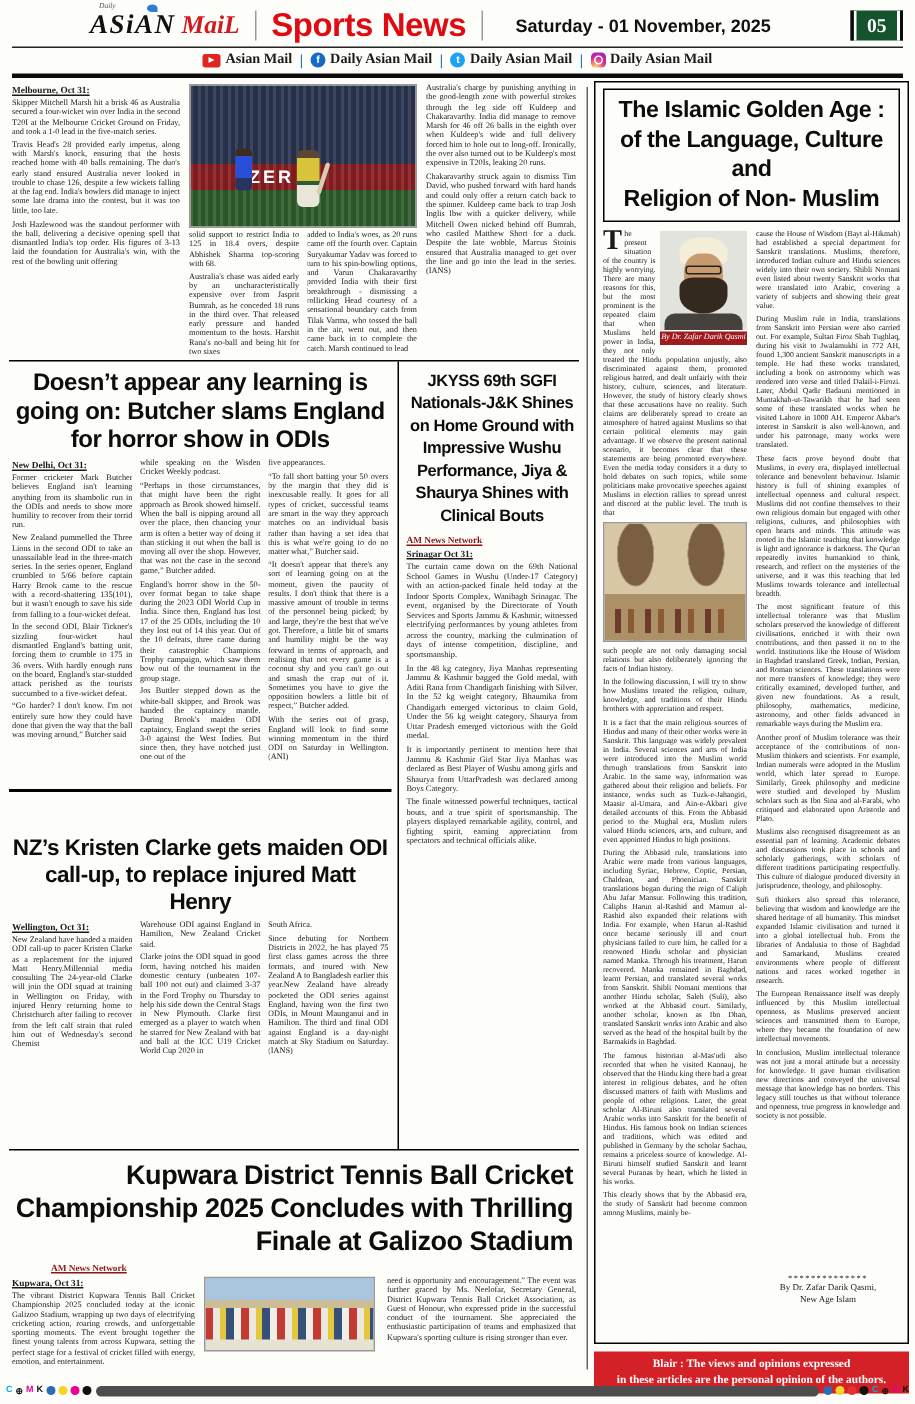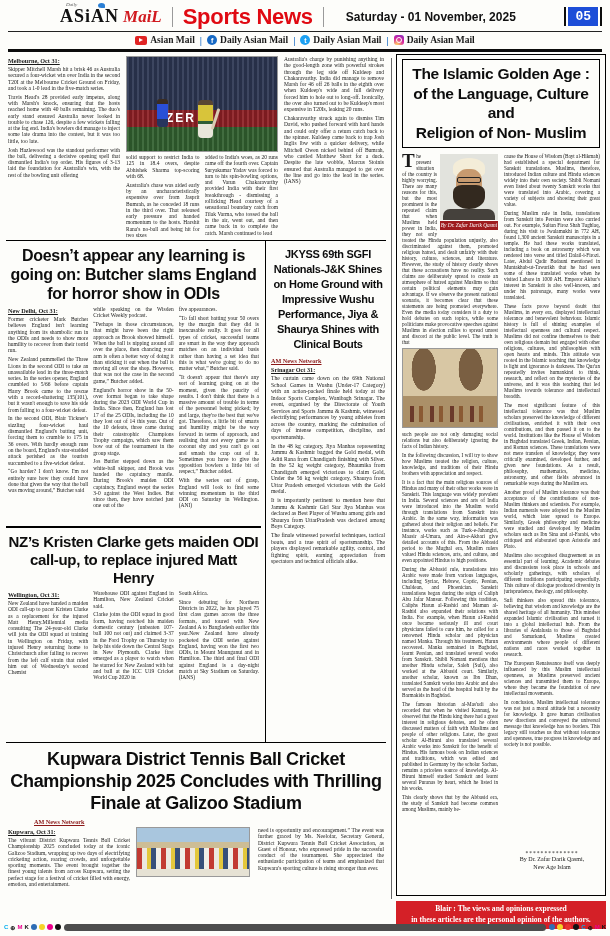--- a/index.html
+++ b/index.html
@@ -7,27 +7,27 @@
   .page {
     position:relative; width:610px; height:936px; margin:0 auto;
     background:#fdfdfa; color:#1a1a1a; overflow:hidden;
     font-family:"Liberation Serif", serif;
   }
   
   .masthead { padding:3px 8px 0; }
   .mh-row1 { display:flex; align-items:center; height:27px; }
   .logo { position:relative; display:flex; align-items:baseline; margin-left:52px; }
   .logo .daily { position:absolute; top:-4px; left:6px; font-size:5px; font-style:italic; color:#555; }
-  .logo .l1 { font-size:18px; font-weight:bold; letter-spacing:1px; color:#111; font-family:"Liberation Serif",serif; }
+  .logo .l1 { font-size:18px; font-weight:bold; letter-spacing:1px; color:#111; font-family:"Liberation Serif",serif;font-style:italic; }
   .logo .bird { position:absolute; top:-3px; left:38px; width:7px; height:5px; background:#2a7fd4; border-radius:60% 60% 10% 60%; }
   .logo .l2 { font-size:17px; font-weight:bold; font-style:italic; color:#d11a1f; margin-left:4px; }
   .mh-sep { width:1px; height:20px; background:#9a9a9a; margin:0 10px; }
   .mh-section { font-family:"Liberation Sans",sans-serif; font-weight:900; font-size:22px; letter-spacing:-0.3px; color:#e00a12; white-space:nowrap; }
   .mh-date { font-family:"Liberation Sans",sans-serif; font-weight:800; font-size:12px; color:#111; margin-left:12px; white-space:nowrap; }
-  .mh-page { margin-left:auto; background:#1d4ed8; color:#fff; font-family:Liberation Mono, monospace; font-weight:800; font-size:13px; padding:2px 9px; border-left:2px solid #0c0c0c; border-right:2px solid #0c0c0c; box-shadow:inset 2px 0 0 #fff, inset -2px 0 0 #fff; }
+  .mh-page { margin-left:auto; background:#14532d; color:#fff; font-family:Liberation Serif, serif; font-weight:800; font-size:13px; padding:2px 9px; border-left:2px solid #0c0c0c; border-right:2px solid #0c0c0c; box-shadow:inset 2px 0 0 #fff, inset -2px 0 0 #fff; }
   .mh-rule-thin { height:1px; background:#222; margin-top:1px; }
   .mh-social { display:flex; align-items:center; justify-content:center; gap:5px; height:16px; font-weight:bold; font-size:9.5px; }
   .soc-item { display:flex; align-items:center; gap:3px; }
   .soc-sep { color:#1769c4; font-weight:900; font-size:10px; }
   .ic { display:inline-flex; align-items:center; justify-content:center; width:10px; height:10px; border-radius:50%; color:#fff; font-family:"Liberation Sans",sans-serif; font-size:7px; font-weight:900; }
   .ic-yt { width:12px; height:9px; border-radius:2px; background:#e02424; }
   .ic-yt::before { content:""; display:block; width:0; height:0; border-left:4px solid #fff; border-top:2.5px solid transparent; border-bottom:2.5px solid transparent; }
   .ic-fb { background:#1769c4; }
   .ic-tw { background:#1da1f2; }
   .ic-ig { border-radius:3px; background:radial-gradient(circle at 30% 100%, #fec564 8%, #d6249f 55%, #7a32c4 100%); position:relative; }
@@ -64,31 +64,31 @@
   .a1-mid-cols { display:flex; gap:5px; height:84px; overflow:hidden; margin-top:2px; }
   .a1-mid-cols > div { flex:1; overflow:hidden; }
 
   
   .row23 { display:flex; border-bottom:1.5px solid #000; }
   .row23-left { width:260px; border-right:1px solid #000; padding:0 4px 0 0; }
   .a2 .hl { font-size:16px; line-height:19px; padding:5px 2px 3px; }
   .a2-body { display:grid; grid-template-columns:repeat(3,1fr); gap:5px; height:218px; overflow:hidden; padding:0 2px; }
   .a2-body > div { overflow:hidden; }
   .a3 { border-top:2px solid #000; margin-top:2px; }
-  .a3 .hl { font-size:15px; line-height:18px; padding:5px 2px 3px; }
+  .a3 .hl { font-size:15px; line-height:18px; padding:5px 2px 3px;margin-top:24px; }
   .a3-body { display:grid; grid-template-columns:repeat(3,1fr); gap:5px; height:152px; overflow:hidden; padding:0 2px; }
   .a3-body > div { overflow:hidden; }
 
   .jkyss { width:120px; padding:4px 1px 2px 5px; overflow:hidden; }
   .jkyss .hl { font-size:11px; line-height:15px; padding:2px 1px 3px; }
   .jkyss .plist p { font-size:5.6px; line-height:6.5px; }
 
   
   .a4 { padding-top:1px; }
-  .a4 .hl { font-size:18px; line-height:22px; padding:4px 4px 2px; }
+  .a4 .hl { font-size:18px; line-height:22px; padding:4px 4px 2px;text-align:right; }
   .a4 .agency { margin-left:28px; }
   .a4-body { display:grid; grid-template-columns:122px 116px 1fr; gap:6px; height:92px; overflow:hidden; padding:0 2px; }
   .a4-body > div { overflow:hidden; }
   .team-photo { position:relative; width:114px; height:50px; border:0.5px solid #999; overflow:hidden;
     background:linear-gradient(#a9c6de 0 30%, #cdbd96 30% 52%, #e6e2d4 52% 100%); }
   .tp-people { position:absolute; top:42%; height:44%; left:0; right:0;
     background:repeating-linear-gradient(90deg, #c23a32 0 5px, #ece8e0 5px 10px, #e3c73c 10px 14px, #37507a 14px 19px, #f0efe8 19px 24px); }
 
   
   .islamic-box { border:1.5px solid #000; height:842px; padding:4px 5px; }

